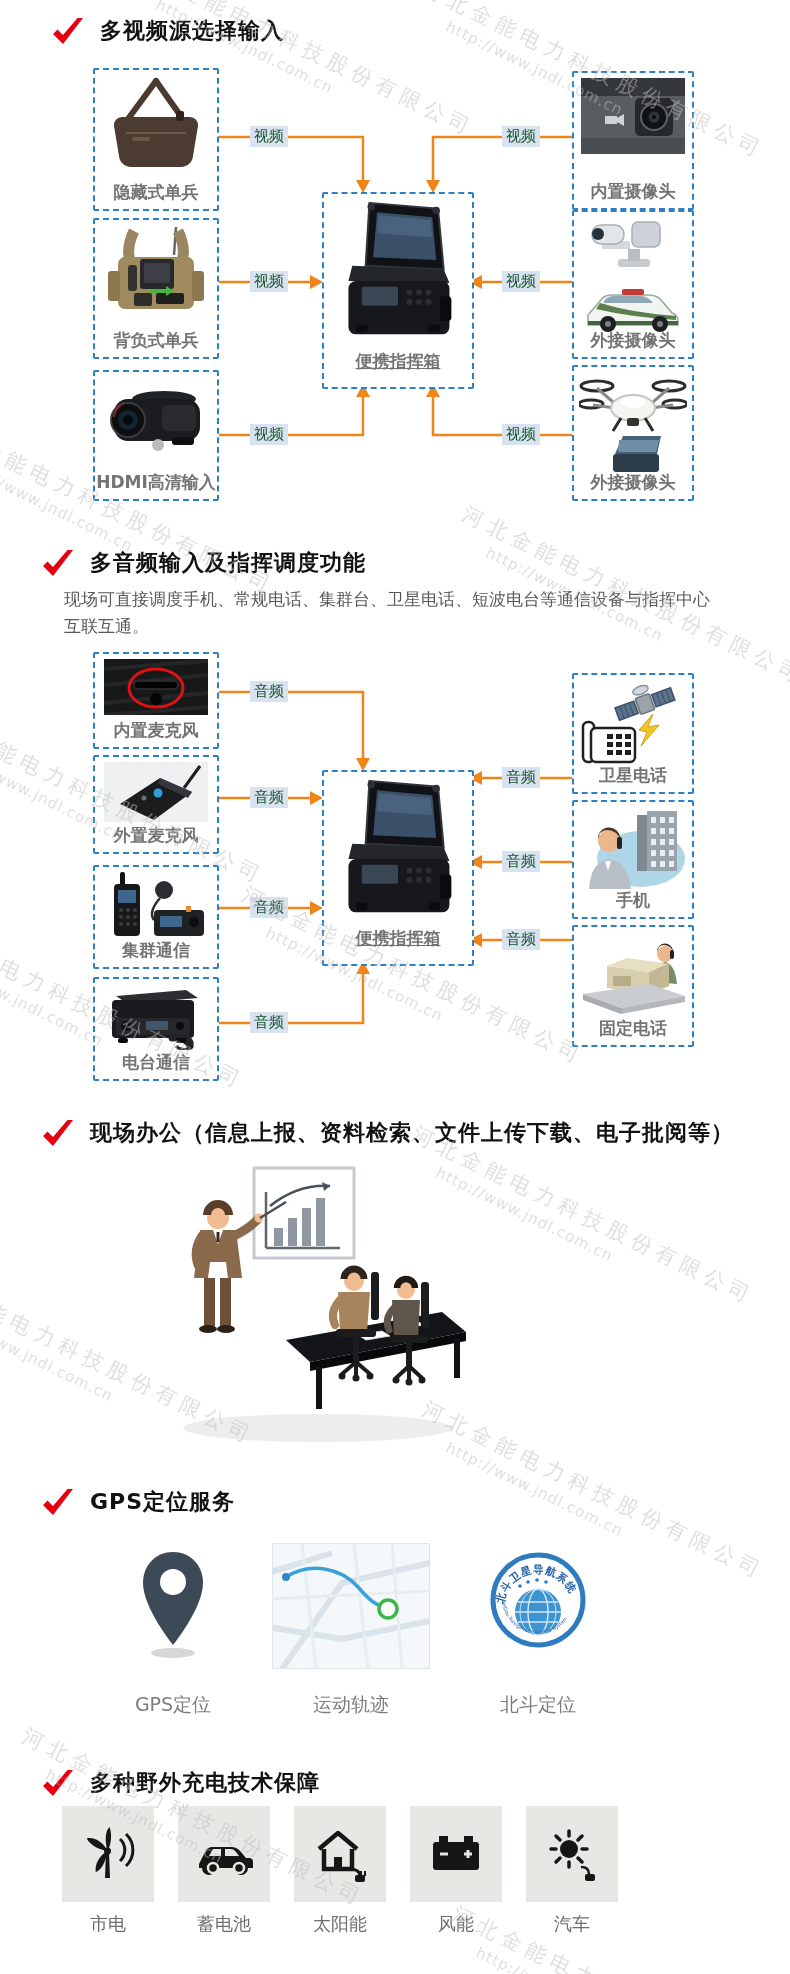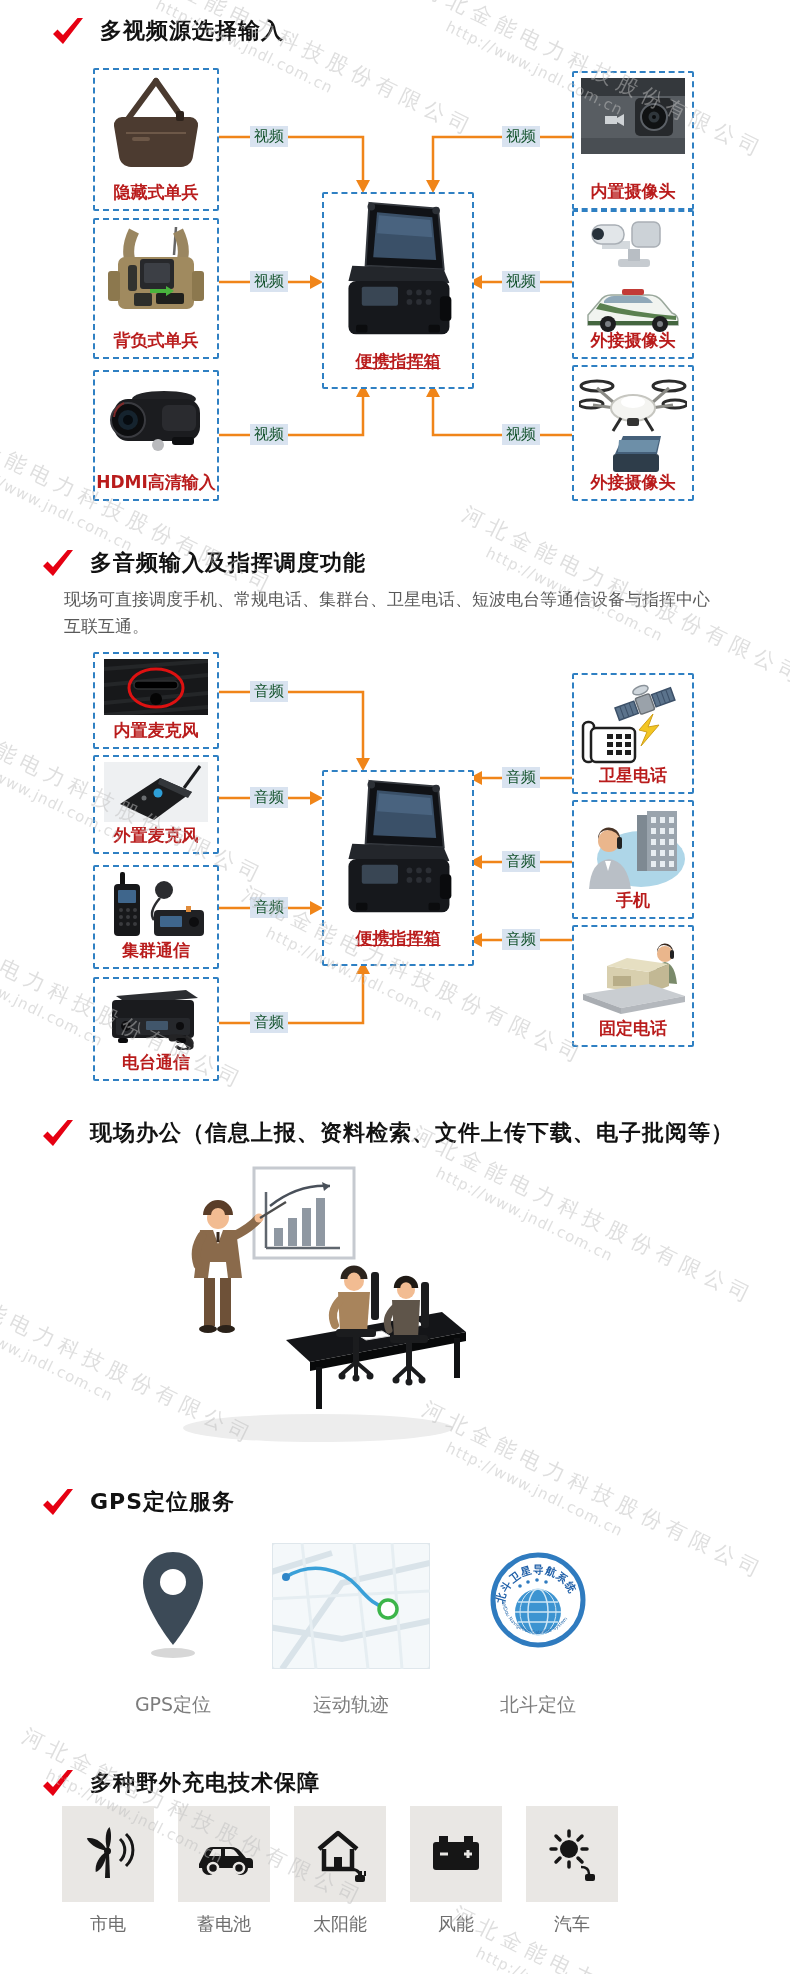--- a/index.html
+++ b/index.html
@@ -6,21 +6,21 @@
   #page{position:relative;width:790px;height:1974px;background:#fff;overflow:hidden;
         font-family:"DejaVu Sans","Liberation Sans",sans-serif;}
   
   .sec-title{position:absolute;display:flex;align-items:center;gap:16px;z-index:4;}
   .sec-title .t{font-size:22px;font-weight:bold;color:#121212;letter-spacing:1px;white-space:nowrap;}
   .check{width:32px;height:28px;flex:0 0 auto;}
   
   .dbox{position:absolute;border:2px dashed #2f80c3;border-radius:2px;background:#fff;z-index:2;}
   .ph{display:block;margin:5px auto 0;}
   .dev-label{position:absolute;left:0;right:0;bottom:5px;text-align:center;
-             font-size:17px;font-weight:bold;color:#b91c1c;z-index:3;white-space:nowrap;}
+             font-size:17px;font-weight:bold;color:#737373;z-index:3;white-space:nowrap;}
   .center-label{bottom:14px;text-decoration:underline;}
   
   .tag{position:absolute;width:38px;height:21px;line-height:21px;text-align:center;
        background:#d9e3f0;color:#14532d;font-family:"Liberation Serif","DejaVu Serif",serif;
        font-size:15px;z-index:3;}
   .arrow-svg{position:absolute;left:0;top:0;z-index:1;pointer-events:none;}
   .diagram{position:absolute;left:0;width:790px;}
   
   .para{position:absolute;font-size:17px;color:#595959;line-height:1.6;z-index:4;}
   

